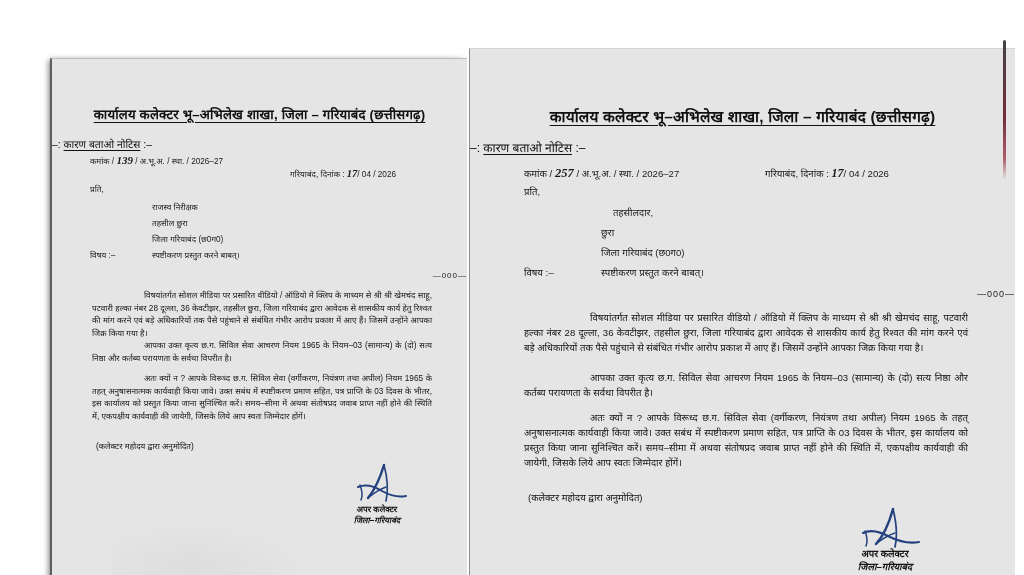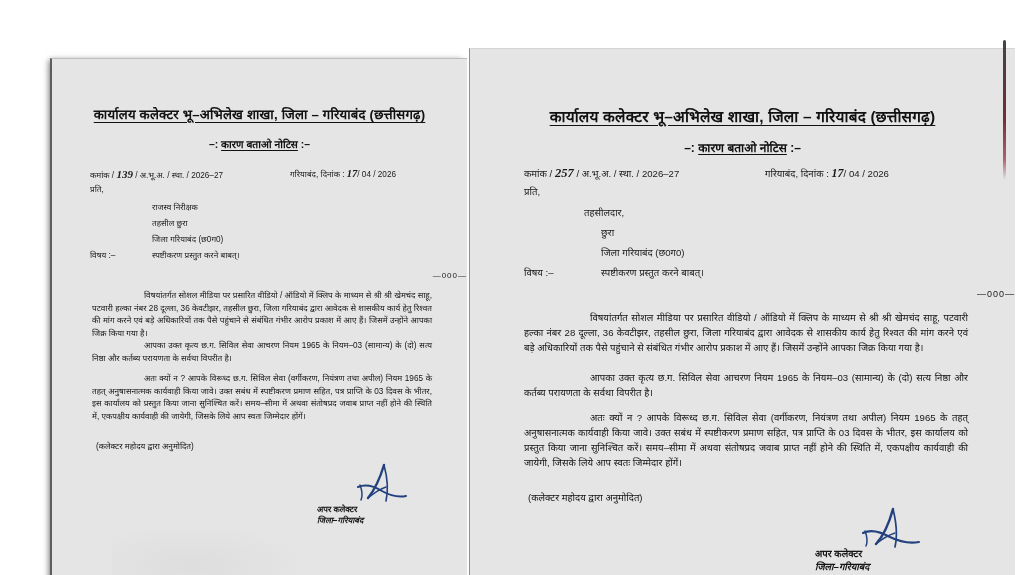--- a/index.html
+++ b/index.html
@@ -43,37 +43,37 @@
   
   .docbody{position:absolute;left:0;top:0;width:100%;height:100%;}
   .title{
     text-align:center;font-weight:bold;color:#111;
     text-decoration:underline;
     text-underline-offset:3px;
     letter-spacing:.2px;
     white-space:nowrap;
   }
   .subtitle{
-    text-align:center;font-weight:bold;color:#111;
+    font-weight:normal;color:#111;
   }
   .subtitle span.u{text-decoration:underline;text-underline-offset:2px;}
   .row{position:absolute;color:#1a1a1a;}
   .hand{
     font-family:"Liberation Serif","DejaVu Serif",serif;
     color:#1b1b1b;font-style:italic;font-weight:bold;
   }
   .para{
     position:absolute;text-align:justify;color:#151515;
     text-justify:inter-word;
     line-height:1.55;
   }
   .sep{position:absolute;text-align:right;color:#222;letter-spacing:1px;}
   .approved{position:absolute;font-weight:normal;color:#111;}
   
-  .sigblock{position:absolute;text-align:left;}
+  .sigblock{position:absolute;text-align:center;}
   .sigmark{position:relative;height:46px;}
   .sigmark svg{position:absolute;left:50%;top:0;transform:translateX(-50%);}
   .sigline1{font-weight:bold;color:#151515;margin-top:-6px;}
   .sigline2{font-weight:bold;color:#151515;font-style:italic;}
   
   #doc-left .title{font-size:13.2px;top:0;}
   #doc-left .docbody{ filter: blur(.15px); }
   #doc-left .small{font-size:8.2px;}
   #doc-left .para{font-size:8.2px;}
   
@@ -86,21 +86,21 @@
 
 <div class="sheet" id="doc-left">
   <div class="docbody">
 
     <div class="title" style="left:0;right:0;top:46px;position:absolute;">कार्यालय कलेक्टर भू–अभिलेख शाखा, जिला – गरियाबंद (छत्तीसगढ़)</div>
 
     <div class="subtitle" style="left:0;right:0;top:78px;position:absolute;font-size:10.4px;">
       <span>–: </span><span class="u">कारण बताओ नोटिस</span><span> :–</span>
     </div>
 
-    <div class="row small" style="left:38px;top:109px;">
+    <div class="row small" style="left:38px;top:95px;">
       <span>कमांक /</span>
       <span class="hand" style="font-size:11px;">139</span>
       <span>/ अ.भू.अ. / स्था. / 2026–27</span>
     </div>
 
     <div class="row small" style="left:238px;top:109px;">
       <span>गरियाबंद,</span>
       <span>दिनांक :</span>
       <span class="hand" style="font-size:10.5px;">17</span><span>/ 04 / 2026</span>
     </div>
@@ -159,21 +159,21 @@
     </div>
 
     <div class="row small" style="left:295px;top:117px;">
       <span>गरियाबंद,</span>
       <span>दिनांक :</span>
       <span class="hand" style="font-size:12px;">17</span><span>/ 04 / 2026</span>
     </div>
 
     <div class="row small" style="left:54px;top:136px;">प्रति,</div>
 
-    <div class="row small" style="left:114px;top:157px;">तहसीलदार,</div>
+    <div class="row small" style="left:143px;top:157px;">तहसीलदार,</div>
     <div class="row small" style="left:131px;top:177px;">छुरा</div>
     <div class="row small" style="left:131px;top:197px;">जिला गरियाबंद (छ0ग0)</div>
 
     <div class="row small" style="left:54px;top:217px;">विषय :–</div>
     <div class="row small" style="left:131px;top:217px;">स्पष्टीकरण प्रस्तुत करने बाबत्।</div>
 
     <div class="sep small" style="left:0;right:0;top:240px;font-size:9px;">—000—</div>
 
     <div class="para" style="left:54px;width:444px;top:262px;text-indent:66px;">विषयांतर्गत सोशल मीडिया पर प्रसारित वीडियो / ऑडियो में क्लिप के माध्यम से श्री श्री खेमचंद साहू, पटवारी हल्का नंबर 28 दूल्ला, 36 केवटीझर, तहसील छुरा, जिला गरियाबंद द्वारा आवेदक से शासकीय कार्य हेतु रिश्वत की मांग करने एवं बड़े अधिकारियों तक पैसे पहुंचाने से संबंधित गंभीर आरोप प्रकाश में आए हैं। जिसमें उन्होंने आपका जिक्र किया गया है।</div>
 

